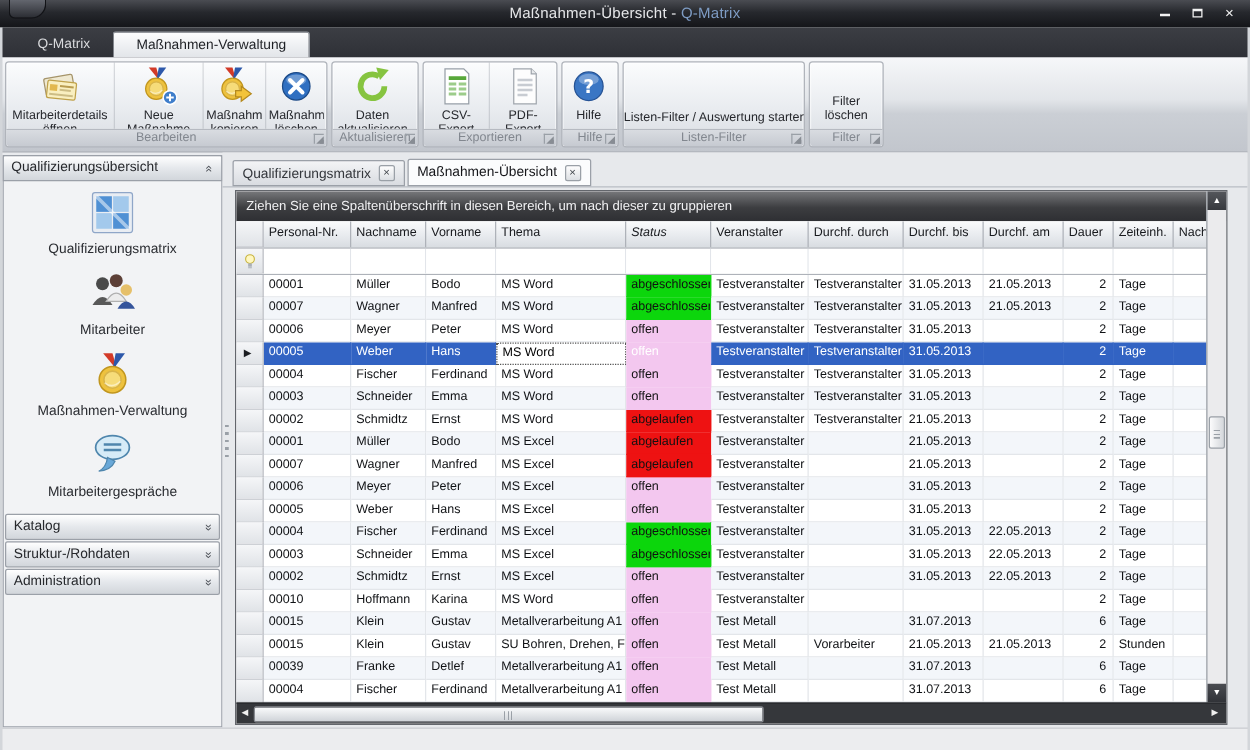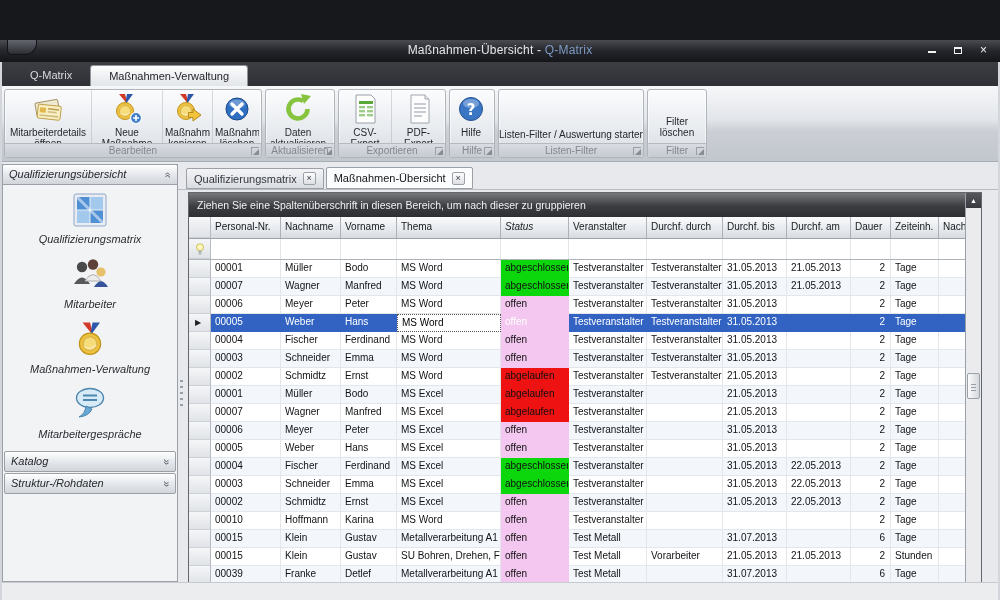--- a/index.html
+++ b/index.html
@@ -1,18 +1,18 @@
 <!DOCTYPE html>
 <html><head>
 <meta charset="utf-8">
 <style>
   html,body{margin:0;padding:0;width:1000px;height:600px;overflow:hidden;
     font-family:"Liberation Sans",sans-serif;background:#17181c;}
   *{box-sizing:border-box;}
-  #win{position:absolute;inset:0;background:#e9ebee;margin-top:40px;}
+  #win{position:absolute;inset:0;background:#e9ebee;}
 
   
   .titlebar{position:absolute;left:0;top:0;right:0;height:22px;
     background:linear-gradient(#4a4c52,#26282d 45%,#141519);color:#e6e7e9;}
   .app-pill{position:absolute;left:7px;top:0;width:30px;height:15px;
     background:linear-gradient(#63666e,#2b2d33);border:1px solid #121317;
     border-top:none;border-radius:0 0 12px 5px;}
   .title{position:absolute;left:0;right:0;top:3px;text-align:center;font-size:12px;letter-spacing:.2px;}
   .title .brand{color:#7e9cc4;}
   .winbtns{position:absolute;right:8px;top:4px;display:flex;gap:9px;align-items:center;}
@@ -54,21 +54,21 @@
   .combo-val{flex:1;padding-left:4px;overflow:hidden;white-space:nowrap;}
   .combo-btn{width:15px;height:100%;background:linear-gradient(#f4f5f7,#d6dade);
     border-left:1px solid #a8acb3;text-align:center;}
   .combo-btn:after{content:"▼";font-size:6px;color:#4e5257;line-height:17px;}
   .rbn-action{position:absolute;left:0;right:0;bottom:17px;text-align:center;font-size:10px;color:#26282d;
     white-space:nowrap;overflow:hidden;cursor:default;}
   .rbn-single{position:absolute;left:0;right:0;top:26px;text-align:center;font-size:10px;color:#26282d;cursor:default;}
 
   
   .sidebar{position:absolute;left:2px;top:124px;width:176px;bottom:18px;
-    background:#f2f3f5;border:1px solid #9ba0a8;font-style:italic;}
+    background:#f2f3f5;border:1px solid #9ba0a8;}
   .sb-header,.sb-section{height:21px;background:linear-gradient(#ffffff,#e5e8ec 50%,#d2d6db);
     border:1px solid #9ba0a8;border-radius:2px 2px 0 0;margin:0 0 1px 0;
     font-size:11px;color:#26282c;line-height:19px;padding:0 6px;display:flex;justify-content:space-between;align-items:center;cursor:default;}
   .sb-section{margin:1px 1px 0 1px;border-radius:2px;}
   .sb-header{margin:-1px -1px 0 -1px;}
   .chev{font-size:10px;color:#4a4e55;display:inline-block;line-height:10px;}
   .chev.up{transform:rotate(-90deg);}
   .chev.down{transform:rotate(90deg);}
   .sb-items{padding-top:5px;}
   .sb-item{height:65px;display:flex;flex-direction:column;align-items:center;justify-content:flex-start;cursor:default;}
@@ -352,20 +352,24 @@
       </div>
     <div id="sbSections">
         <div class="sb-section">
           <span>Katalog</span>
           <span class="chev down">»</span>
         </div>
         <div class="sb-section">
           <span>Struktur-/Rohdaten</span>
           <span class="chev down">»</span>
         </div>
+        <div class="sb-section">
+          <span>Administration</span>
+          <span class="chev down">»</span>
+        </div>
       </div>
   </div>
 
   <div class="content">
     <div class="tabline"></div>
     <div class="doctabs" id="docTabs">
         <div class="dtab">
           <span>Qualifizierungsmatrix</span>
           <span class="dclose">×</span>
         </div>

